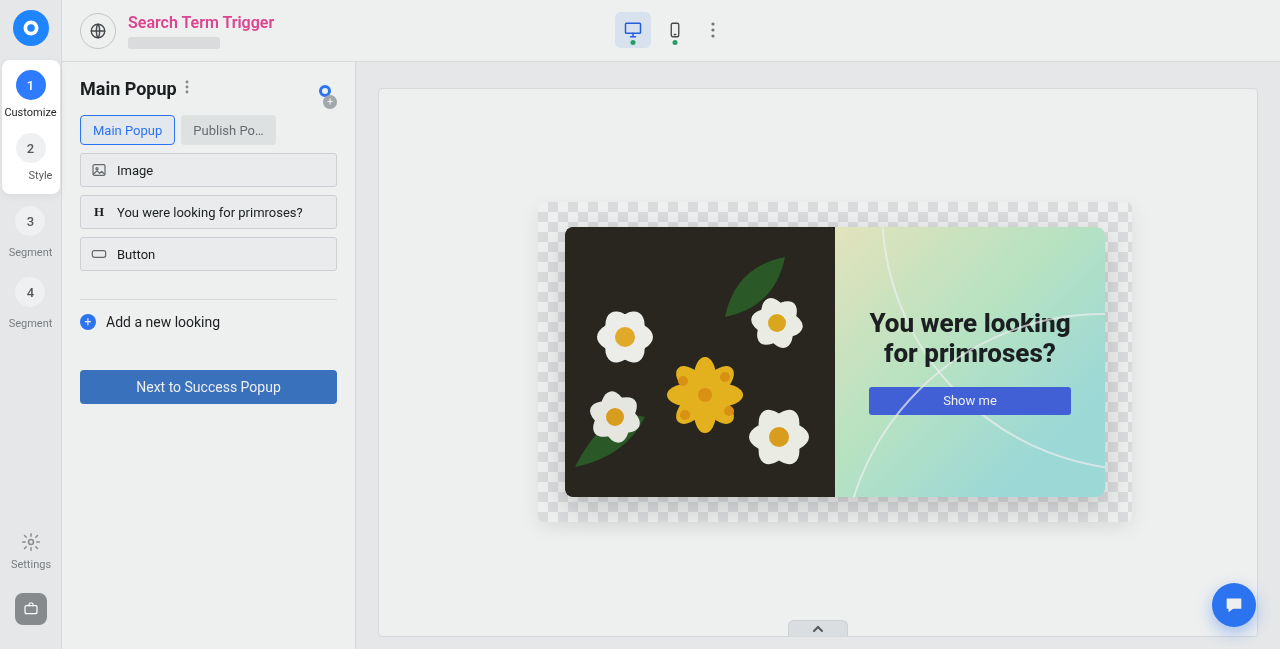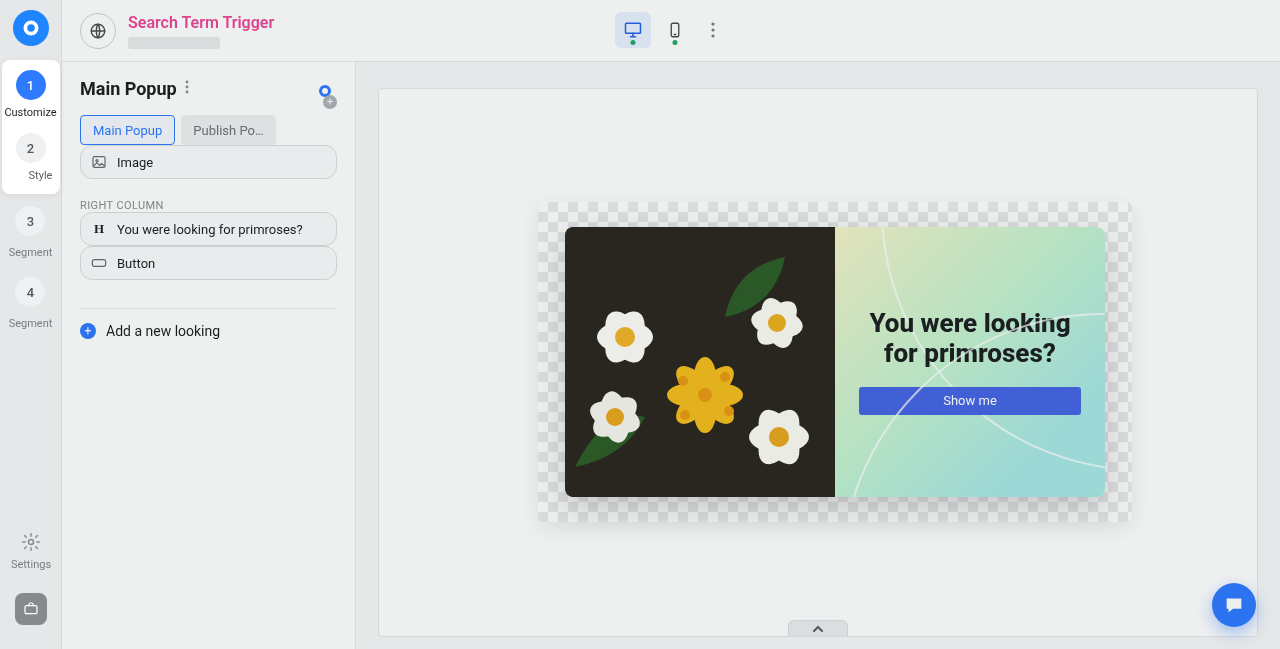--- a/index.html
+++ b/index.html
@@ -43,21 +43,21 @@
   .rec-plus { position:relative; width:22px; }
   .rec-dot { position:absolute; top:-4px; right:6px; width:12px; height:12px; border:3px solid #2f7bff; border-radius:50%; background:#fff; }
   .plus-c  { position:absolute; top:6px; right:0; width:14px; height:14px; border-radius:50%; background:#aeb2b6; color:#fff; font-size:11px; line-height:14px; text-align:center; }
 
   .tabs { margin-top:16px; display:flex; gap:6px; }
   .tab { height:30px; padding:0 12px; display:flex; align-items:center; border-radius:4px; font-size:13px;}
   .tab.sel { border:1px solid #2f7bff; color:#2f7bff; background:#f4f8ff; }
   .tab.idle { background:#eef0f2; color:#6f7275; max-width:96px; overflow:hidden; white-space:nowrap; text-overflow:ellipsis; }
 
   .sect-label { margin-top:20px; font-size:11px; letter-spacing:.4px; color:#8a8d90; text-transform:uppercase; }
-  .el-row { height:34px; border:1px solid #dcdde0; border-radius:12px; background:#fafbfc; display:flex; align-items:center; padding:0 10px; gap:10px; font-size:13px; color:#1e2022; }
+  .el-row { margin-top:8px; height:34px; border:1px solid #dcdde0; border-radius:3px; background:#fafbfc; display:flex; align-items:center; padding:0 10px; gap:10px; font-size:13px; color:#1e2022; }
   .el-row .ico { width:16px; color:#6b6e71; display:flex; align-items:center; justify-content:center; }
   .el-row.h .ico { font-weight:700; font-family:Georgia,serif; color:#1e2022; }
   .divider { margin-top:28px; border-top:1px solid #e6e7e8; }
   .add-row { margin-top:14px; display:flex; align-items:center; gap:10px; font-size:14px; color:#1e2022; }
   .add-plus { width:16px; height:16px; border-radius:50%; background:#2f7bff; color:#fff; font-size:12px; line-height:16px; text-align:center; }
   .next-btn { margin-top:40px; height:34px; width:100%; border-radius:4px; background:#3d78c9; color:#fff; font-size:14px; display:flex; align-items:center; justify-content:center; }
 
   
   .canvas { position:absolute; left:356px; right:0; top:62px; bottom:0; background:#f6f7f8; }
   .canvas-frame { position:absolute; left:22px; right:22px; top:26px; bottom:12px; background:#fff; border:1px solid #e6e7e8; border-radius:4px;}
@@ -79,21 +79,21 @@
   .popup-right { flex:1; height:100%; border-radius:0 8px 8px 0; position:relative; overflow:hidden;
     background: linear-gradient(135deg, #f3f3c8 0%, #c3f1cf 45%, #a7e7e5 80%);
   }
   .popup-right::before, .popup-right::after{
     content:""; position:absolute; border:2px solid rgba(255,255,255,.7); border-radius:50%;
   }
   .popup-right::before{ width:520px; height:520px; right:-300px; top:-280px; }
   .popup-right::after { width:520px; height:520px; right:-260px; bottom:-340px; }
   .popup-right-inner{ position:relative; height:100%; display:flex; flex-direction:column; align-items:center; justify-content:center; padding:0 26px; text-align:center;}
   .pop-h { font-size:26px; font-weight:800; line-height:1.15; color:#1e2022; }
-  .pop-btn { margin-top:18px; width:222px; height:28px; border-radius:3px; background:#4666e5; color:#fff; font-size:13px; display:flex; align-items:center; justify-content:center;}
+  .pop-btn { margin-top:18px; width:202px; height:28px; border-radius:3px; background:#4666e5; color:#fff; font-size:13px; display:flex; align-items:center; justify-content:center;}
 
   
   .popup-left svg { width:100%; height:100%; display:block; }
 
   .expand-bar { position:absolute; left:50%; bottom:0; transform:translateX(-50%); width:60px; height:16px; background:#ebedef; border:1px solid #dcdde0; border-bottom:none; border-radius:6px 6px 0 0; display:flex; align-items:center; justify-content:center; color:#5b5e61;}
 
   .chat-fab { position:absolute; right:24px; bottom:22px; width:44px; height:44px; border-radius:50%; background:#2f7bff; display:flex; align-items:center; justify-content:center; box-shadow:0 6px 16px rgba(47,123,255,.4);}
 
   
   .dim-overlay{ position:absolute; inset:0; background:rgba(20,22,26,.07); pointer-events:none;}
@@ -212,41 +212,41 @@
       <span class="ico">
         <svg class="sicon" width="16" height="16" viewBox="0 0 24 24">
             <rect x="3" y="4" width="18" height="16" rx="2"></rect>
             <circle cx="9" cy="10" r="1.6"></circle>
             <path d="M4 18l5-5 4 4 3-3 4 4"></path>
           </svg>
       </span>
       <span>Image</span>
     </div>
 
-    <div class="sect-label">RIGHT COLUMN</div>
     <div class="el-row h">
       <span class="ico">H</span>
       <span>You were looking for primroses?</span>
     </div>
     <div class="el-row">
       <span class="ico">
         <svg class="sicon" width="16" height="12" viewBox="0 0 24 14">
             <rect x="2" y="2" width="20" height="10" rx="3"></rect>
           </svg>
       </span>
       <span>Button</span>
     </div>
 
     <div class="divider"></div>
 
     <div class="add-row">
       <span class="add-plus">+</span>
       <span>Add a new looking</span>
     </div>
 
+    <div class="next-btn">Next to Success Popup</div>
   </div>
 
   <div class="canvas">
     <div class="canvas-frame">
       <div class="checker">
         <div class="popup">
           <div class="close">
             <svg width="12" height="12" viewBox="0 0 12 12">
                 <path d="M2 2l8 8M10 2l-8 8" stroke="#fff" stroke-width="2" stroke-linecap="round"></path>
               </svg>

